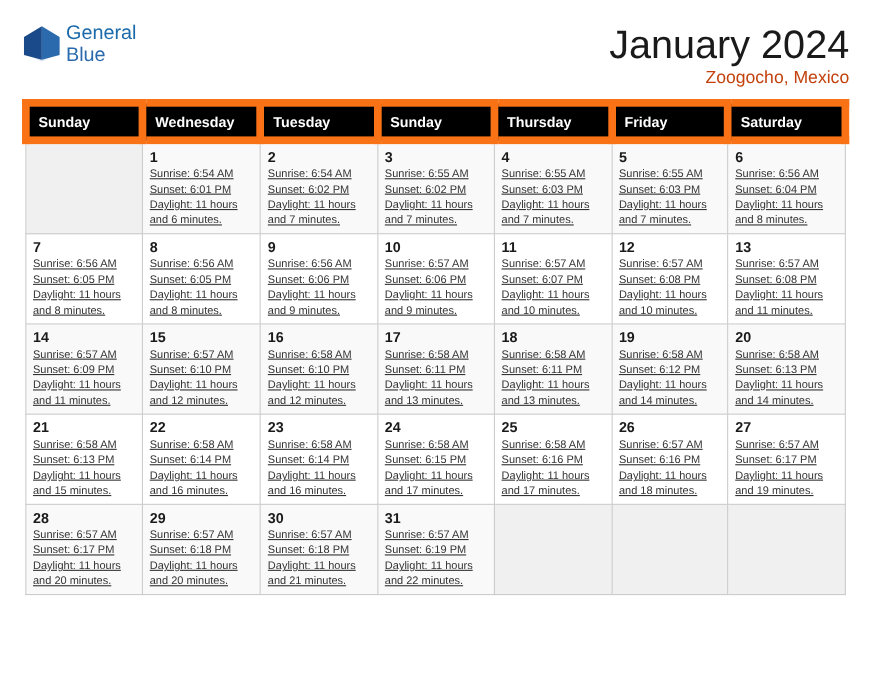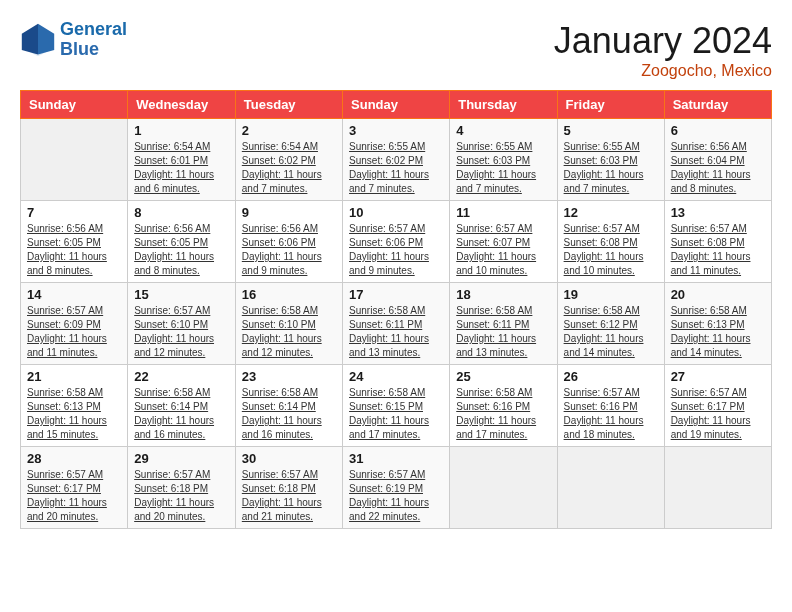--- a/index.html
+++ b/index.html
@@ -16,21 +16,21 @@
       align-items: flex-start;
       margin-bottom: 10px;
     }
     .logo {
       display: flex;
       align-items: center;
       gap: 4px;
     }
     .logo-text {
       font-size: 18px;
-      font-weight: bold;
+      font-weight: normal;
       color: #1a1a1a;
       line-height: 1.1;
     }
     .logo-text span {
       color: #1a6aab;
     }
     .logo-icon {
       width: 36px;
       height: 36px;
     }
@@ -45,27 +45,27 @@
     .location {
       font-size: 16px;
       color: #c2410c;
     }
     table {
       width: 100%;
       border-collapse: collapse;
       font-size: 11px;
     }
     thead tr th {
-      background: #ef4444;
+      background: #000000;
       color: #fff;
       padding: 6px 8px;
       text-align: left;
       font-size: 13px;
       font-weight: bold;
-      border: 1px solid #f97316;
+      border: 7px solid #f97316;
     }
     tbody tr td {
       border: 1px solid #ccc;
       padding: 4px 6px;
       vertical-align: top;
       width: 108px;
       min-height: 80px;
     }
     tbody tr:nth-child(odd) {
       background: #f9f9f9;

